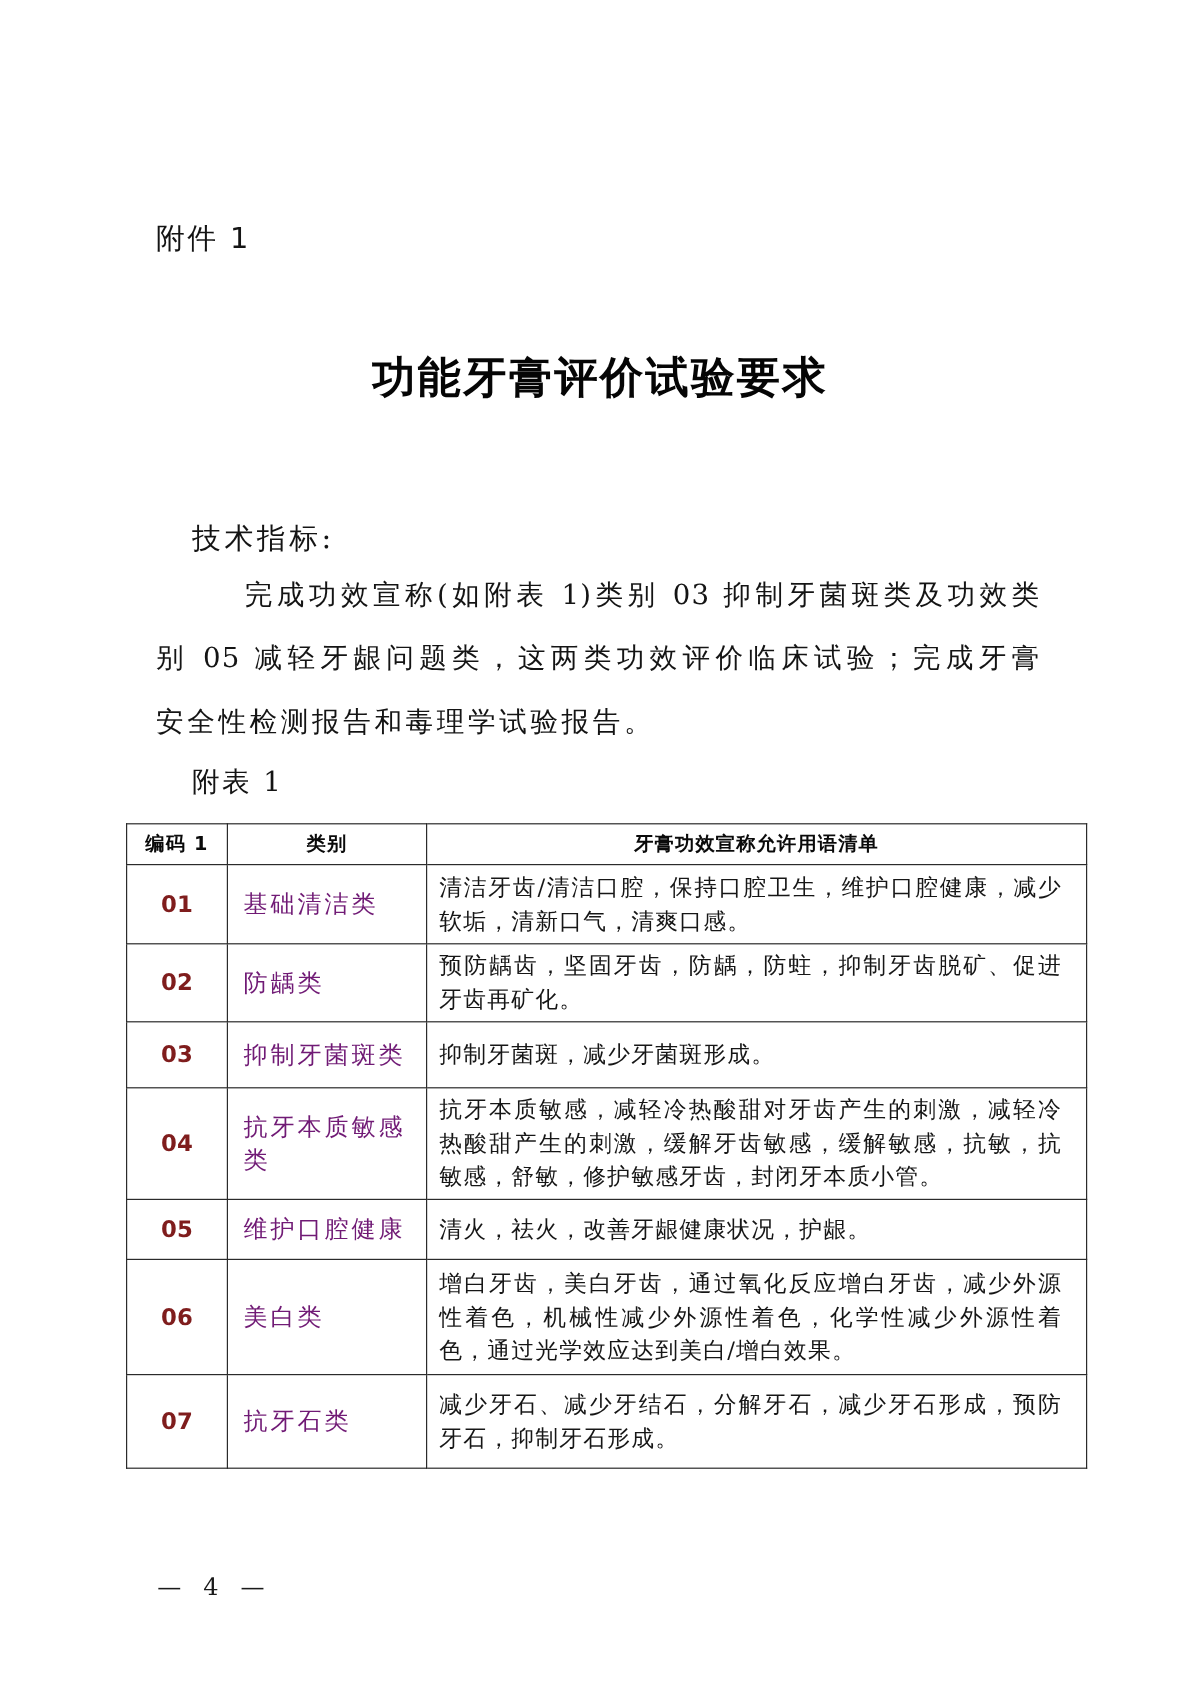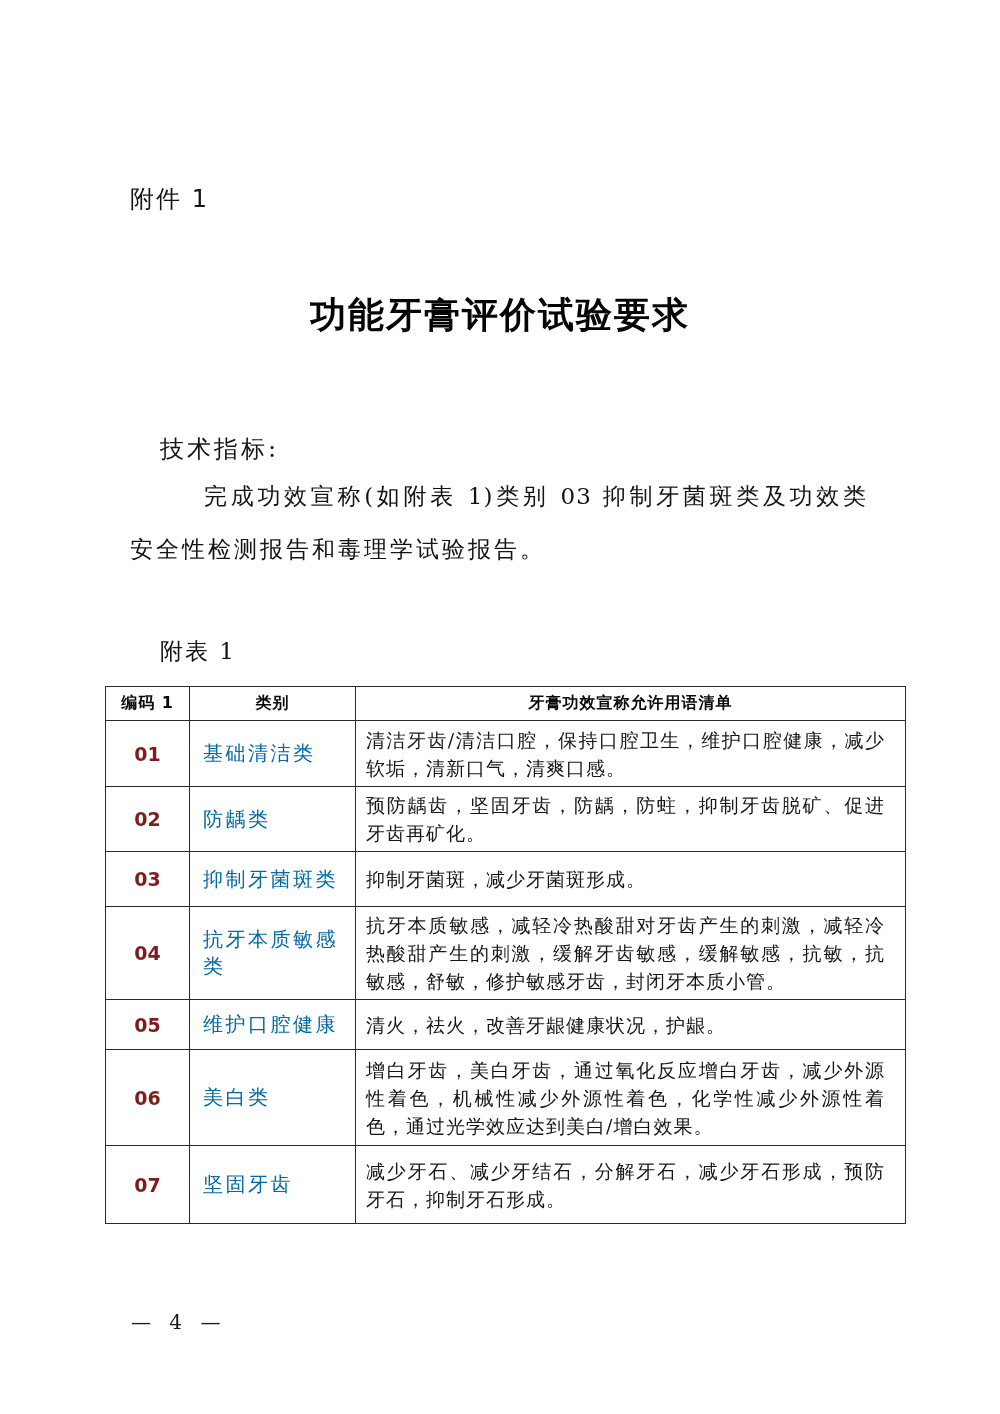--- a/index.html
+++ b/index.html
@@ -111,21 +111,21 @@
     font-family: "DejaVu Sans", "Liberation Sans", sans-serif;
     font-size: 19px;
     font-weight: 600;
     text-align: center;
     color: #7f1d1d;
   }
   td.category-cell {
     font-size: 20px;
     padding-left: 13px;
     letter-spacing: 2.5px;
-    color: #0369a1;
+    color: #701a75;
   }
   td.claims-cell {
     font-size: 19px;
     line-height: 28px;
     padding: 4px 20px 4px 10px;
     text-align: justify;
     letter-spacing: 1px;
     color: #161616;
   }
   .page-number {
@@ -143,20 +143,21 @@
 <div class="page">
 
   <div class="attachment-label">附件 1</div>
 
   <h1 class="doc-title">功能牙膏评价试验要求</h1>
 
   <div class="section-heading">技术指标:</div>
 
   <div class="body-paragraph">
     <div class="para-line indent">完成功效宣称(如附表 1)类别 03 抑制牙菌斑类及功效类</div>
+    <div class="para-line">别 05 减轻牙龈问题类，这两类功效评价临床试验；完成牙膏</div>
     <div class="para-line last">安全性检测报告和毒理学试验报告。</div>
   </div>
 
   <div class="table-label">附表 1</div>
 
   <table class="claims-table">
     <colgroup>
       <col class="c-code">
       <col class="c-category">
       <col class="c-claims">
@@ -194,21 +195,21 @@
           <td class="category-cell">维护口腔健康</td>
           <td class="claims-cell">清火，祛火，改善牙龈健康状况，护龈。</td>
         </tr>
         <tr>
           <td class="code-cell">06</td>
           <td class="category-cell">美白类</td>
           <td class="claims-cell">增白牙齿，美白牙齿，通过氧化反应增白牙齿，减少外源性着色，机械性减少外源性着色，化学性减少外源性着色，通过光学效应达到美白/增白效果。</td>
         </tr>
         <tr>
           <td class="code-cell">07</td>
-          <td class="category-cell">坚固牙齿</td>
+          <td class="category-cell">抗牙石类</td>
           <td class="claims-cell">减少牙石、减少牙结石，分解牙石，减少牙石形成，预防牙石，抑制牙石形成。</td>
         </tr>
       </tbody>
   </table>
 
   <div class="page-number">— 4 —</div>
 
 </div>
 
 </body></html>

